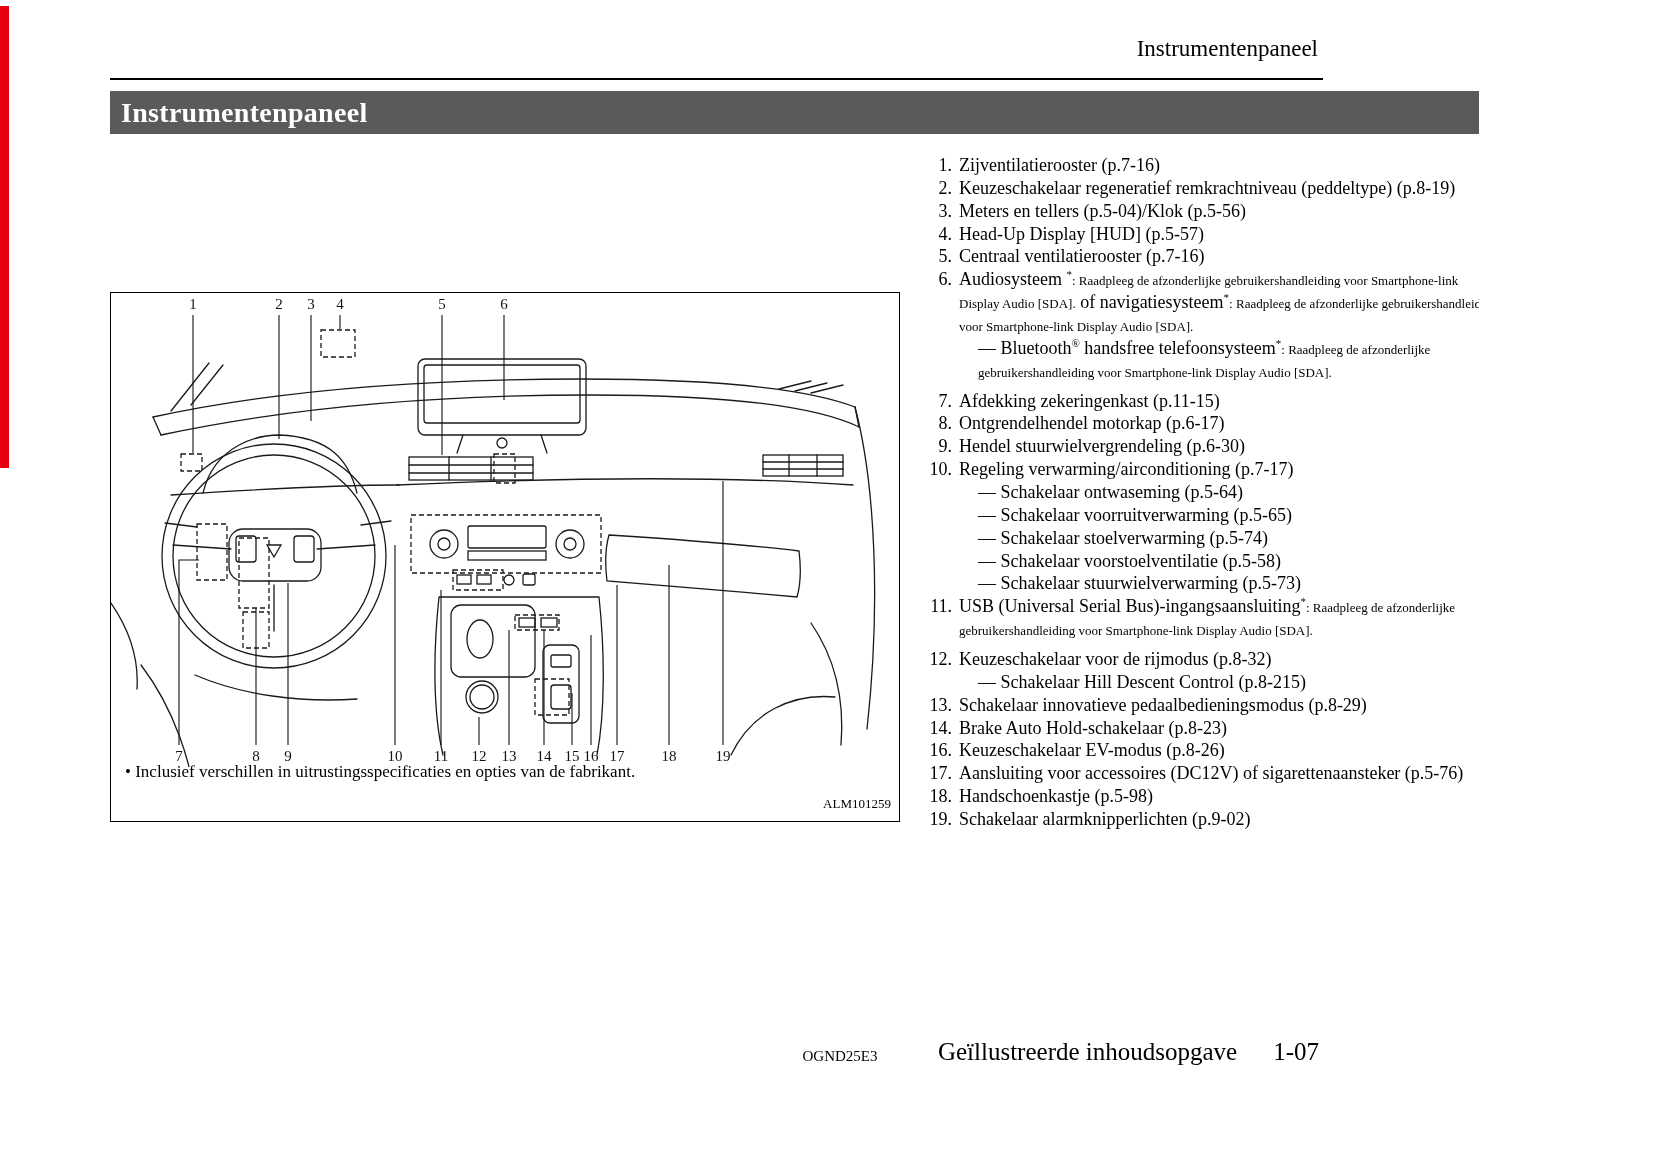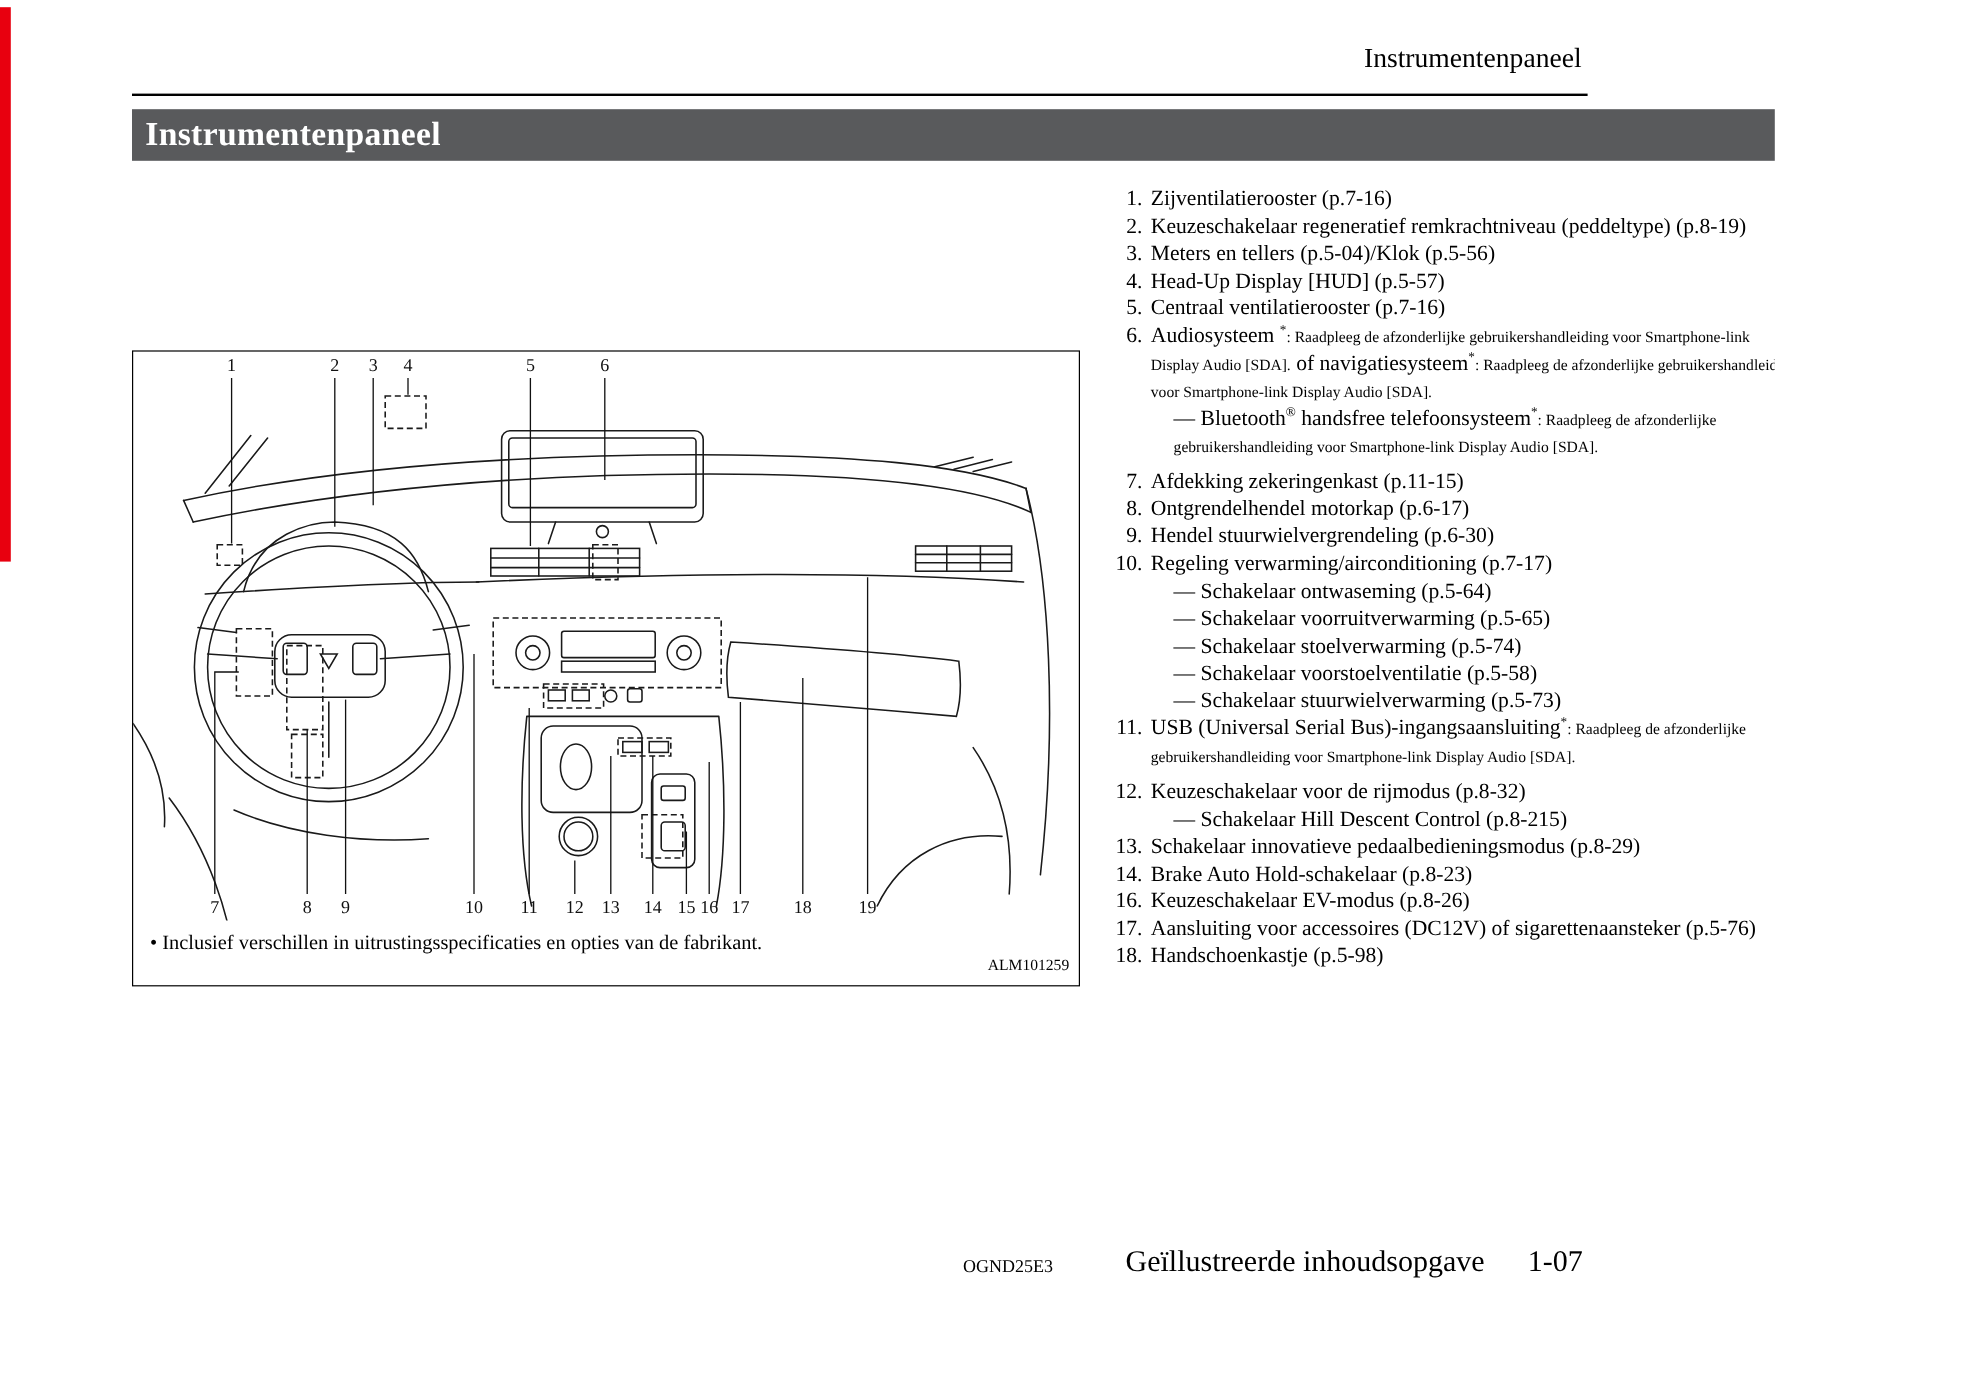--- a/index.html
+++ b/index.html
@@ -17,21 +17,21 @@
 
   .title-bar{position:absolute;left:110px;top:91px;width:1385px;height:43px;background:#595a5c;
              color:#fff;display:flex;align-items:center;padding-left:11px;box-sizing:border-box;
              font-size:28px;font-weight:bold;letter-spacing:.3px;}
 
   .figure-box{position:absolute;left:110px;top:292px;width:790px;height:530px;
               border:1.5px solid #000;box-sizing:border-box;}
   .diagram{position:absolute;left:0;top:0;}
   .callouts text{font-family:"Liberation Serif",serif;font-size:15px;fill:#111;text-anchor:middle;}
   .callouts polyline{fill:none;stroke:#111;stroke-width:1.1;}
-  .figure-note{position:absolute;left:14px;top:483px;font-size:17px;}
+  .figure-note{position:absolute;left:14px;top:469px;font-size:17px;}
   .figure-code{position:absolute;right:8px;top:503px;font-size:13px;}
 
   .parts-list{position:absolute;left:918px;top:154px;width:582px;font-size:18px;line-height:1.27;}
   .li-row{display:flex;}
   .li-num{flex:0 0 34px;text-align:right;margin-right:7px;}
   .li-body{flex:1;}
   .li-sub{padding-left:60px;}
   .gap-before{margin-top:7px;}
   .seg-n{font-size:18px;}
   .seg-s{font-size:13px;}
@@ -256,20 +256,24 @@
         <span class="li-body"><span class="seg-n">Keuzeschakelaar EV-modus (p.8-26)</span></span>
       </div>
       <div class="li-row">
         <span class="li-num">17.</span>
         <span class="li-body"><span class="seg-n">Aansluiting voor accessoires (DC12V) of sigarettenaansteker (p.5-76)</span></span>
       </div>
       <div class="li-row">
         <span class="li-num">18.</span>
         <span class="li-body"><span class="seg-n">Handschoenkastje (p.5-98)</span></span>
       </div>
+      <div class="li-row">
+        <span class="li-num">19.</span>
+        <span class="li-body"><span class="seg-n">Schakelaar alarmknipperlichten (p.9-02)</span></span>
+      </div>
     </div>
 
   <div class="footer-code">OGND25E3</div>
   <div class="footer-right">
     <span>Geïllustreerde inhoudsopgave</span>
     <span>1-07</span>
   </div>
 
 </div>
 

